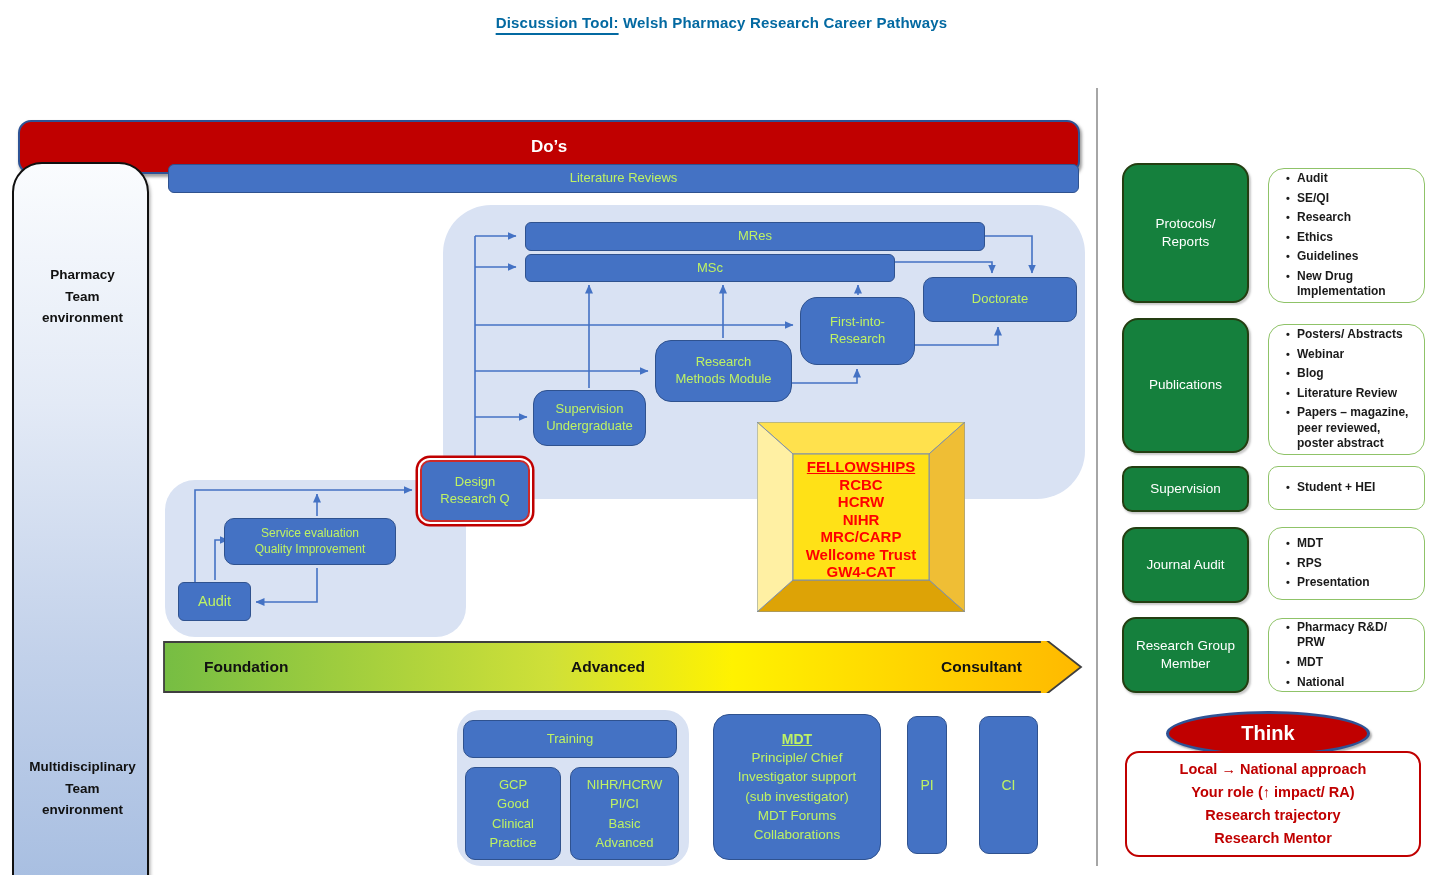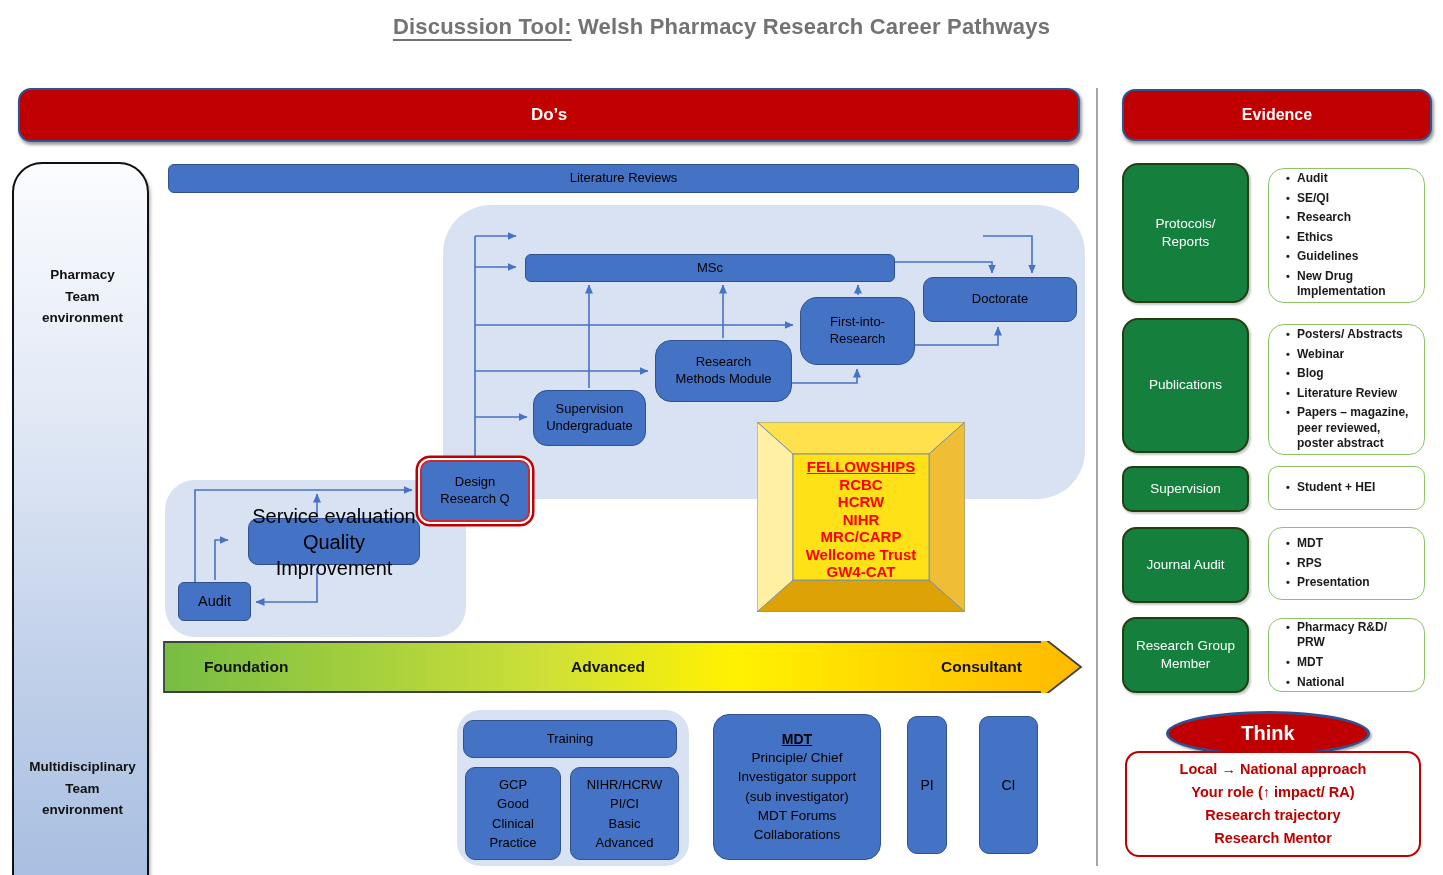--- a/index.html
+++ b/index.html
@@ -6,45 +6,45 @@
   html,body { width:1443px; height:875px; background:#fff; overflow:hidden;
               font-family:"Liberation Sans", sans-serif; }
   #stage { position:relative; width:1443px; height:875px; }
 
   .abs { position:absolute; }
   .pre { white-space:pre-line; }
   .center { display:flex; align-items:center; justify-content:center; text-align:center; }
 
   
   .title { left:0; top:14px; width:1443px; text-align:center;
-           font-size:22px; font-weight:bold; color:#737373; letter-spacing:.2px; }
+           font-size:15px; font-weight:bold; color:#0369a1; letter-spacing:.2px; }
   .title .u { text-decoration:underline; text-decoration-thickness:2px; text-underline-offset:5px; }
 
   
   .banner { background:#C00000; border:2.5px solid #2E5395; border-radius:13px;
-            color:#fff; font-weight:bold; box-shadow:1.5px 2.5px 3px rgba(80,80,80,.55); }
+            color:#fff; font-weight:bold; box-shadow:1.5px 2.5px 3px rgba(80,80,80,.55);margin-top:32px; }
   .banner-dos { left:18px; top:88px; width:1062px; height:54px; font-size:17px; }
   .banner-evidence { left:1122px; top:89px; width:310px; height:52px; font-size:16px; }
 
   
   .sidebar { left:12px; top:162px; width:137px; height:800px; border:2px solid #101010;
              border-radius:30px;
              background:linear-gradient(180deg,#FAFCFE 0%,#E3EAF6 30%,#C2D1EA 62%,#9FB8DE 100%);
              box-shadow:2px 3px 3px rgba(120,120,120,.45); }
   .side-label { width:137px; font-size:13.5px; font-weight:bold; color:#111;
                 text-align:center; line-height:1.6; }
 
   
   .holder { background:#D9E2F3; }
   .holder-main { left:443px; top:205px; width:642px; height:294px; border-radius:48px; }
   .holder-sub  { left:165px; top:480px; width:301px; height:157px; border-radius:30px; }
   .holder-train{ left:457px; top:710px; width:232px; height:156px; border-radius:24px; }
 
   
-  .bbox { background:#4472C4; border:1.6px solid #2F528F; color:#000000;
+  .bbox { background:#4472C4; border:1.6px solid #2F528F; color:#bef264;
           font-size:13px; line-height:1.3; }
   .r6 { border-radius:6px; } .r10 { border-radius:10px; } .r14 { border-radius:14px; }
   .r16 { border-radius:16px; }
 
   .drq { box-shadow:0 0 0 2px #fff, 0 0 0 4.5px #C00000; border:2px solid #CC2A2A; }
 
   svg.arrows { position:absolute; left:0; top:0; z-index:1; pointer-events:none; }
   .z2 { z-index:2; }
 
   
@@ -79,23 +79,20 @@
 <body>
 
 <div id="stage">
 
   <div class="abs title">
     <span class="u">Discussion Tool:</span><span> Welsh Pharmacy Research Career Pathways</span>
   </div>
 
   <div class="abs banner banner-dos center">
     <span>Do’s</span>
-  </div>
-  <div class="abs banner banner-evidence center">
-    <span>Evidence</span>
   </div>
 
   <div class="abs sidebar">
     <div class="abs side-label pre" style="top:100px;">Pharmacy
 Team
 environment</div>
     <div class="abs side-label pre" style="top:592px;">Multidisciplinary
 Team
 environment</div>
   </div>
@@ -128,20 +125,23 @@
       <path d="M317,516 V494" marker-end="url(#ah)"></path>
       <path d="M215,580 V540 H228" marker-end="url(#ah)"></path>
       <path d="M317,568 V602 H256" marker-end="url(#ah)"></path>
     </g>
   </svg>
 
   <div class="abs bbox r6 center z2" style="left:168px; top:164px; width:911px; height:29px;">
     <span>Literature Reviews</span>
   </div>
 
+  <div class="abs bbox r6 center z2" style="left:525px; top:222px; width:460px; height:29px;">
+    <span>MRes</span>
+  </div>
   <div class="abs bbox r6 center z2" style="left:525px; top:254px; width:370px; height:28px;">
     <span>MSc</span>
   </div>
   <div class="abs bbox r10 center z2" style="left:923px; top:277px; width:154px; height:45px;">
     <span>Doctorate</span>
   </div>
   <div class="abs bbox r16 center pre z2" style="left:800px; top:297px; width:115px; height:68px;border-radius:17px;">
     <span class="pre">First-into-
 Research</span>
   </div>
@@ -150,21 +150,21 @@
 Methods Module</span>
   </div>
   <div class="abs bbox r14 center pre z2" style="left:533px; top:390px; width:113px; height:56px;">
     <span class="pre">Supervision
 Undergraduate</span>
   </div>
   <div class="abs bbox r10 drq center pre z2" style="left:420px; top:460px; width:110px; height:62px;">
     <span class="pre">Design
 Research Q</span>
   </div>
-  <div class="abs bbox r10 center pre z2" style="left:248px; top:518px; width:172px; height:47px; font-size:20px;">
+  <div class="abs bbox r10 center pre z2" style="left:224px; top:518px; width:172px; height:47px; font-size:12px;">
     <span class="pre">Service evaluation
 Quality Improvement</span>
   </div>
   <div class="abs bbox r6 center z2" style="left:178px; top:582px; width:73px; height:39px; font-size:14.5px;">
     <span>Audit</span>
   </div>
 
   <div class="abs z2" style="left:757px; top:422px; width:208px; height:190px;">
     <svg width="208" height="190" viewBox="0 0 208 190">
       <g stroke="#7F90A8" stroke-width="1">

